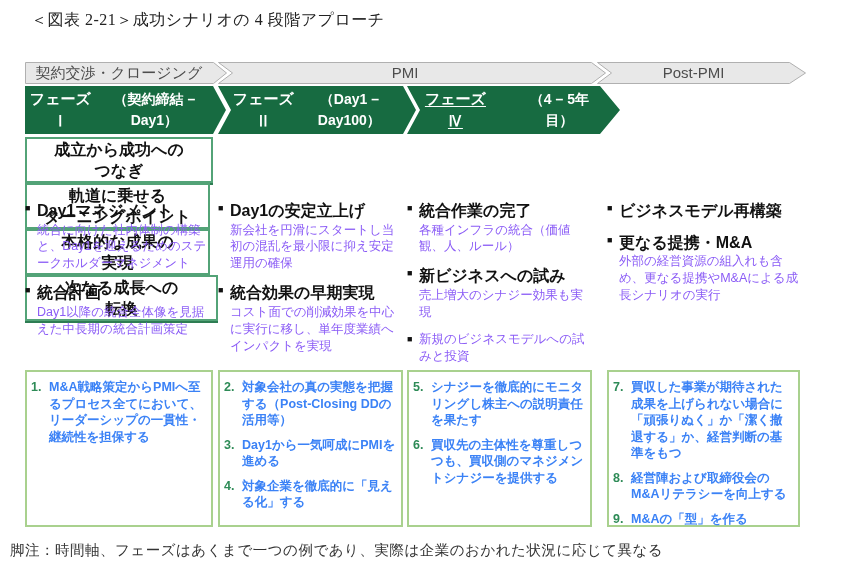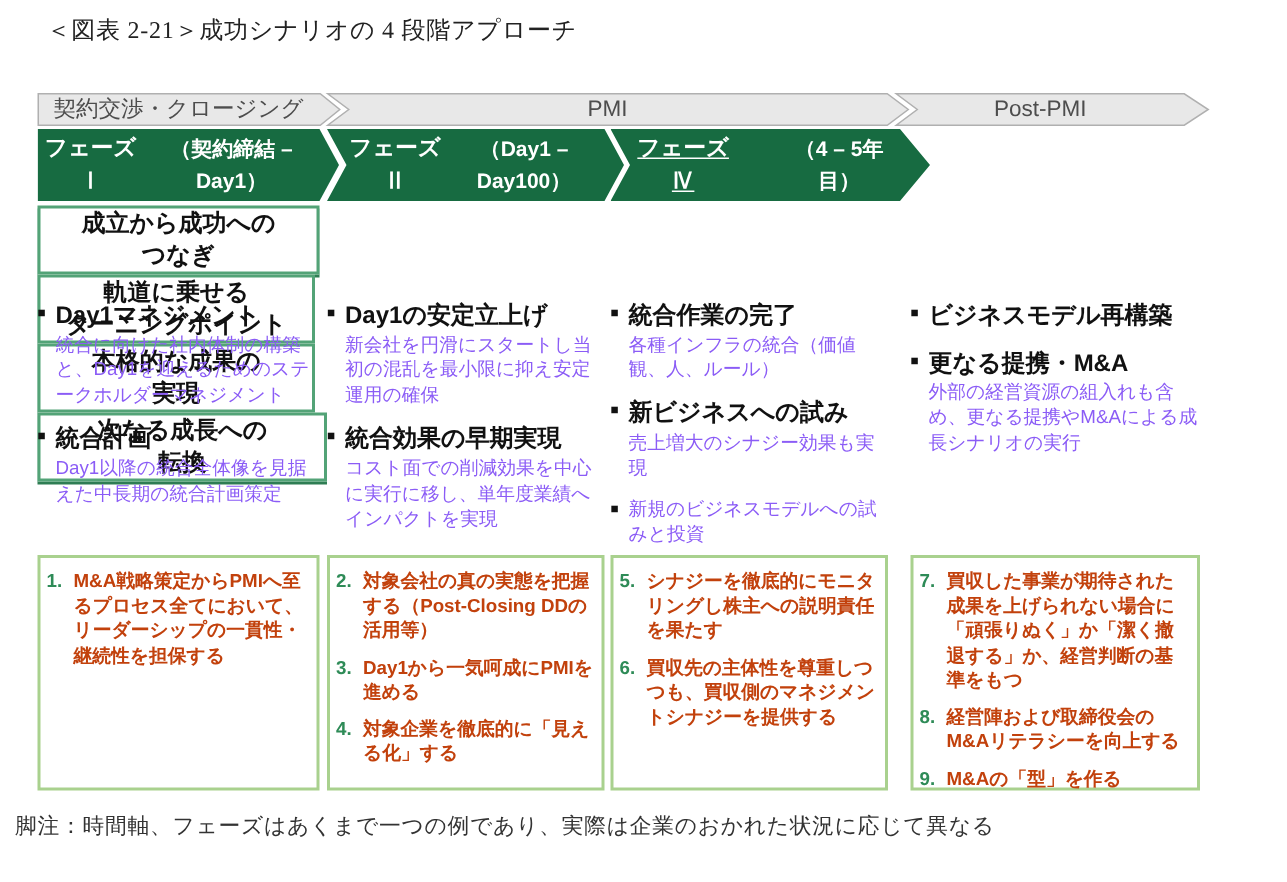--- a/index.html
+++ b/index.html
@@ -71,21 +71,21 @@
   .bullet-body  { font-size:12.5px; color:#8b5cf6; line-height:1.35; }
 
   
   .actions-row { top:370px; height:157px; }
   .action-box {
     box-sizing:border-box; height:157px; background:#ffffff;
     border:2px solid #a9d18e; padding:7px 4px 6px 4px;
   }
   .action-item { display:flex; margin-bottom:8px; }
   .action-number { flex:0 0 18px; font-size:12.5px; font-weight:bold; color:#2e8b57; line-height:1.32; }
-  .action-text { flex:1; font-size:12.5px; font-weight:bold; color:#c2410c; line-height:1.32; }
+  .action-text { flex:1; font-size:12.5px; font-weight:bold; color:#3b82f6; line-height:1.32; }
 
   .footnote { position:absolute; left:10px; top:541px; font-size:14.5px; color:#333; letter-spacing:0.5px; }
 </style>
 </head>
 <body>
 
 <div class="canvas">
 
   <div class="fig-title serif">＜図表 2-21＞成功シナリオの 4 段階アプローチ</div>
 

